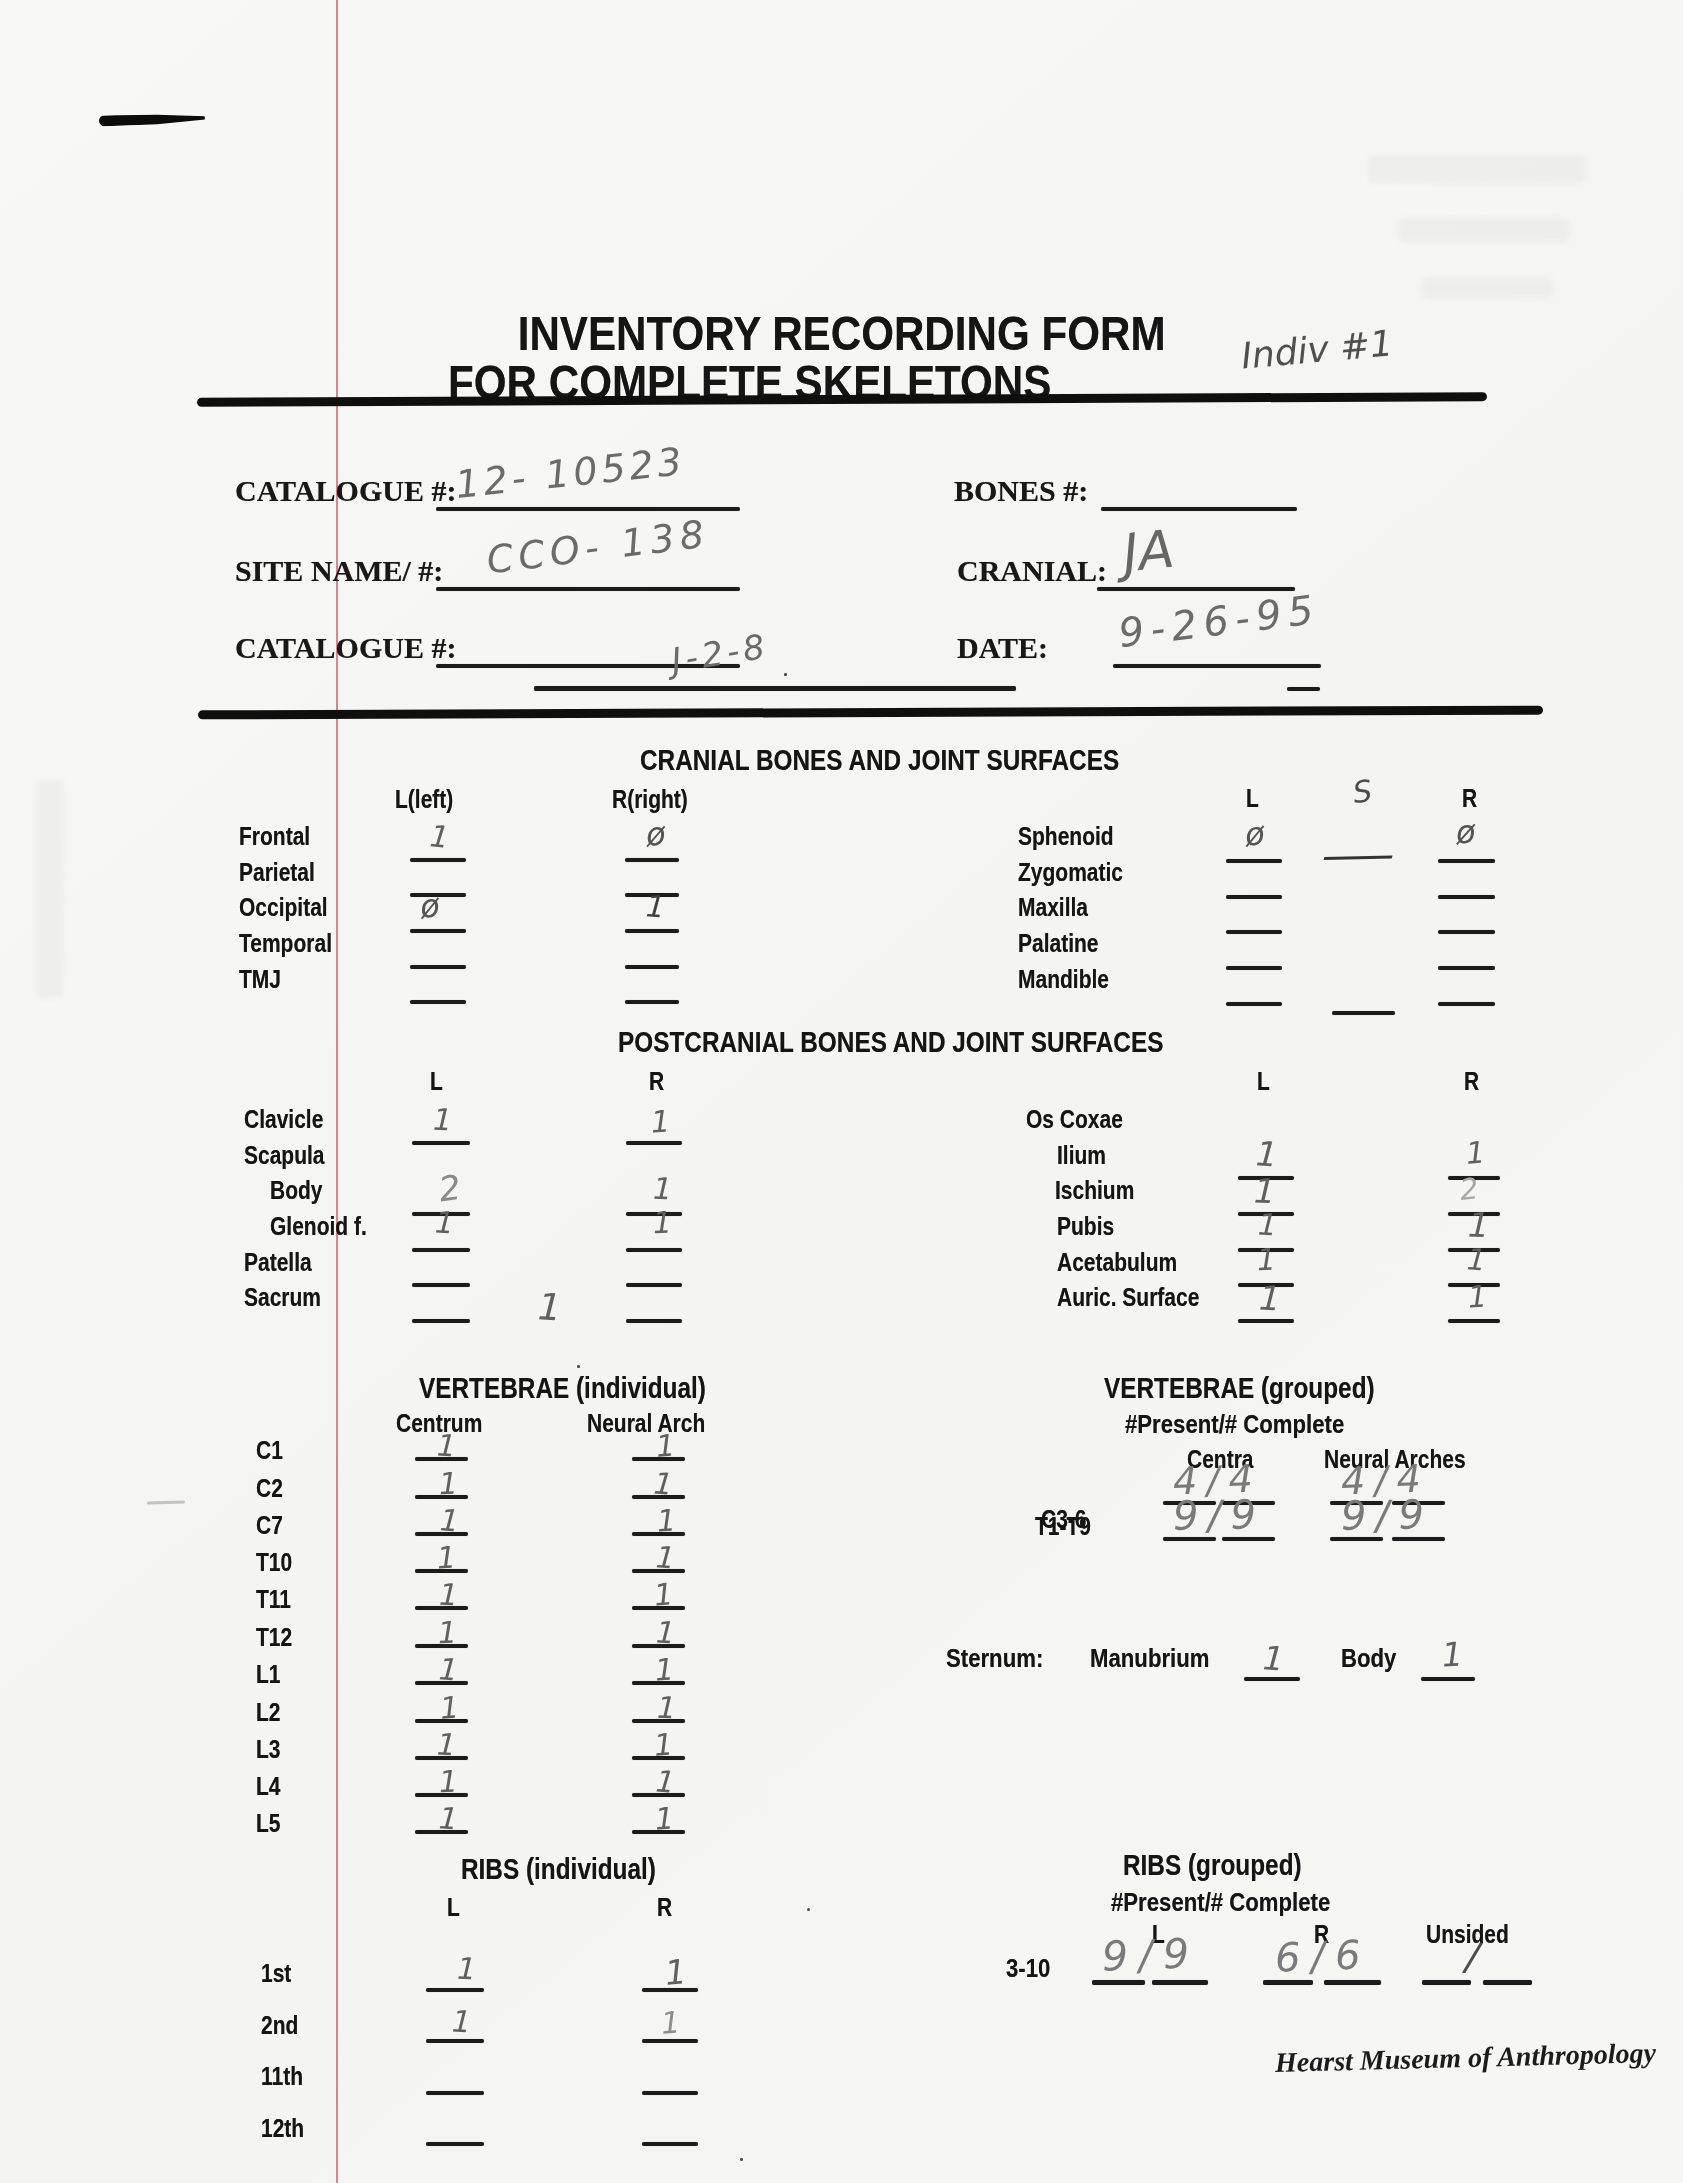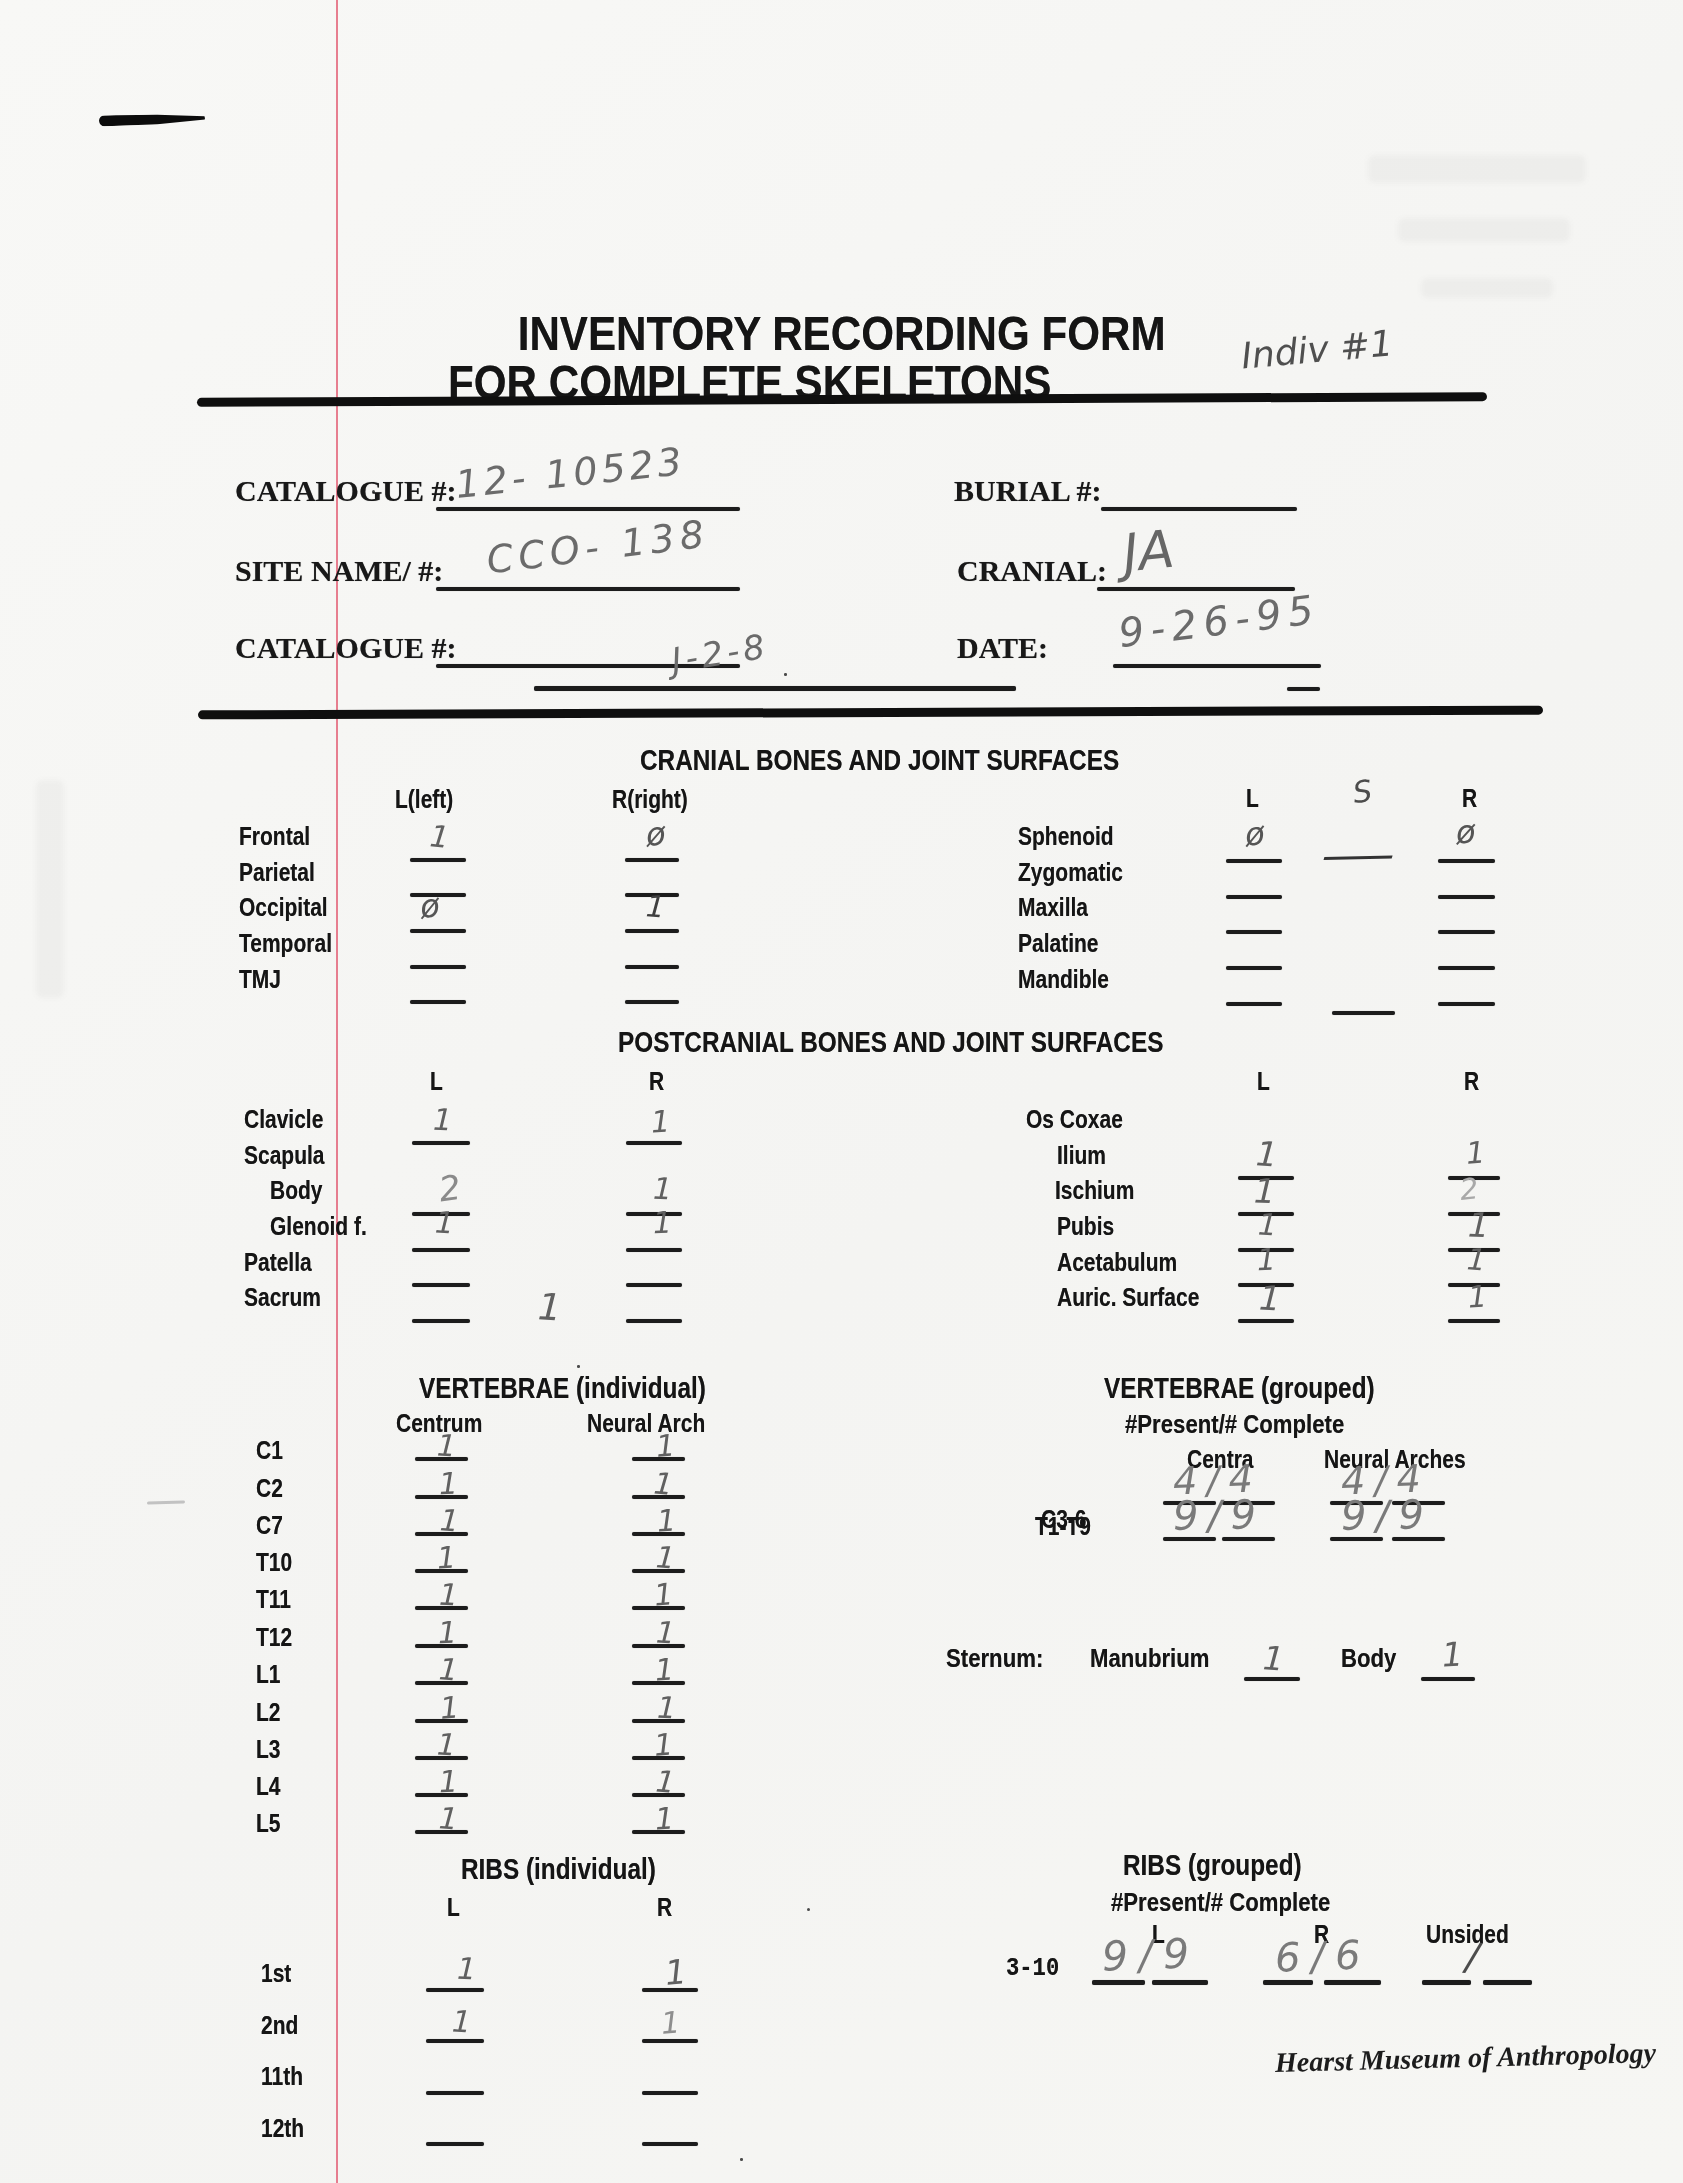--- a/index.html
+++ b/index.html
@@ -51,21 +51,21 @@
   <div class="t" style="left:0;width:1500px;top:354px;text-align:center;">
     <span class="bsans sxc" style="font-size:49px;">FOR COMPLETE SKELETONS</span>
   </div>
   <div class="t hw" style="left:1241px;top:329px;font-size:36px;color:#4f4f4f;transform:rotate(-5deg);">Indiv #1</div>
   <div class="rule" style="left:197px;top:395px;width:1290px;transform:rotate(-.25deg);"></div>
 
   <div class="t slbl" style="left:235px;top:474px;">CATALOGUE #:</div>
   <div class="t hw" style="left:455px;top:451px;font-size:38px;letter-spacing:4px;transform:rotate(-6deg);">12- 10523</div>
   <div class="ln" style="left:436px;top:507px;width:304px;"></div>
 
-  <div class="t slbl" style="left:954px;top:474px;">BURIAL #:</div>
+  <div class="t slbl" style="left:954px;top:474px;">BONES #:</div>
   <div class="ln" style="left:1101px;top:507px;width:196px;"></div>
 
   <div class="t slbl" style="left:235px;top:554px;">SITE NAME/ #:</div>
   <div class="t hw" style="left:486px;top:525px;font-size:38px;letter-spacing:5.3px;transform:rotate(-7deg);">CCO- 138</div>
   <div class="ln" style="left:436px;top:587px;width:304px;"></div>
 
   <div class="t slbl" style="left:957px;top:554px;">CRANIAL:</div>
   <div class="t hw" style="left:1123px;top:521px;font-size:52px;transform:rotate(-6deg);color:#666;">JA</div>
   <div class="ln" style="left:1097px;top:587px;width:198px;"></div>
 
@@ -329,21 +329,21 @@
   <div class="ln" style="left:642px;top:2142px;width:56px;"></div>
 
   <div class="t bsans" style="left:1123px;top:1849px;font-size:29px;">
     <span class="sx">RIBS (grouped)</span></div>
   <div class="t bsans" style="left:1111px;top:1887px;font-size:26.4px;">
     <span class="sx">#Present/# Complete</span></div>
   <div class="t bsans" style="left:1152px;top:1920px;font-size:25px;"><span class="sx">L</span></div>
   <div class="t bsans" style="left:1314px;top:1920px;font-size:25px;"><span class="sx">R</span></div>
   <div class="t bsans" style="left:1426px;top:1920px;font-size:25px;"><span class="sx">Unsided</span></div>
 
-  <div class="t bsans" style="left:1006px;top:1953px;font-size:26.4px;font-family:Liberation Mono, monospace;"><span class="sx">3-10</span></div>
+  <div class="t bsans" style="left:1006px;top:1953px;font-size:26.4px;"><span class="sx">3-10</span></div>
   <div class="ln" style="left:1092px;top:1980px;width:53px;height:4.6px;"></div>
   <div class="ln" style="left:1152px;top:1980px;width:56px;height:4.6px;"></div>
   <div class="t hw" style="left:1102px;top:1931px;font-size:41px;letter-spacing:10.6px;color:#7a7a7a;transform:rotate(-2deg);">9/9</div>
   <div class="ln" style="left:1263px;top:1980px;width:50px;height:4.6px;"></div>
   <div class="ln" style="left:1324px;top:1980px;width:57px;height:4.6px;"></div>
   <div class="t hw" style="left:1275px;top:1933px;font-size:40px;letter-spacing:10.6px;color:#7a7a7a;transform:rotate(-2deg);">6/6</div>
   <div class="ln" style="left:1422px;top:1980px;width:49px;height:4.6px;"></div>
   <div class="ln" style="left:1483px;top:1980px;width:49px;height:4.6px;"></div>
   <div class="t hw" style="left:1466px;top:1935px;font-size:38px;color:#4c4c4c;transform:rotate(4deg);">/</div>
 

